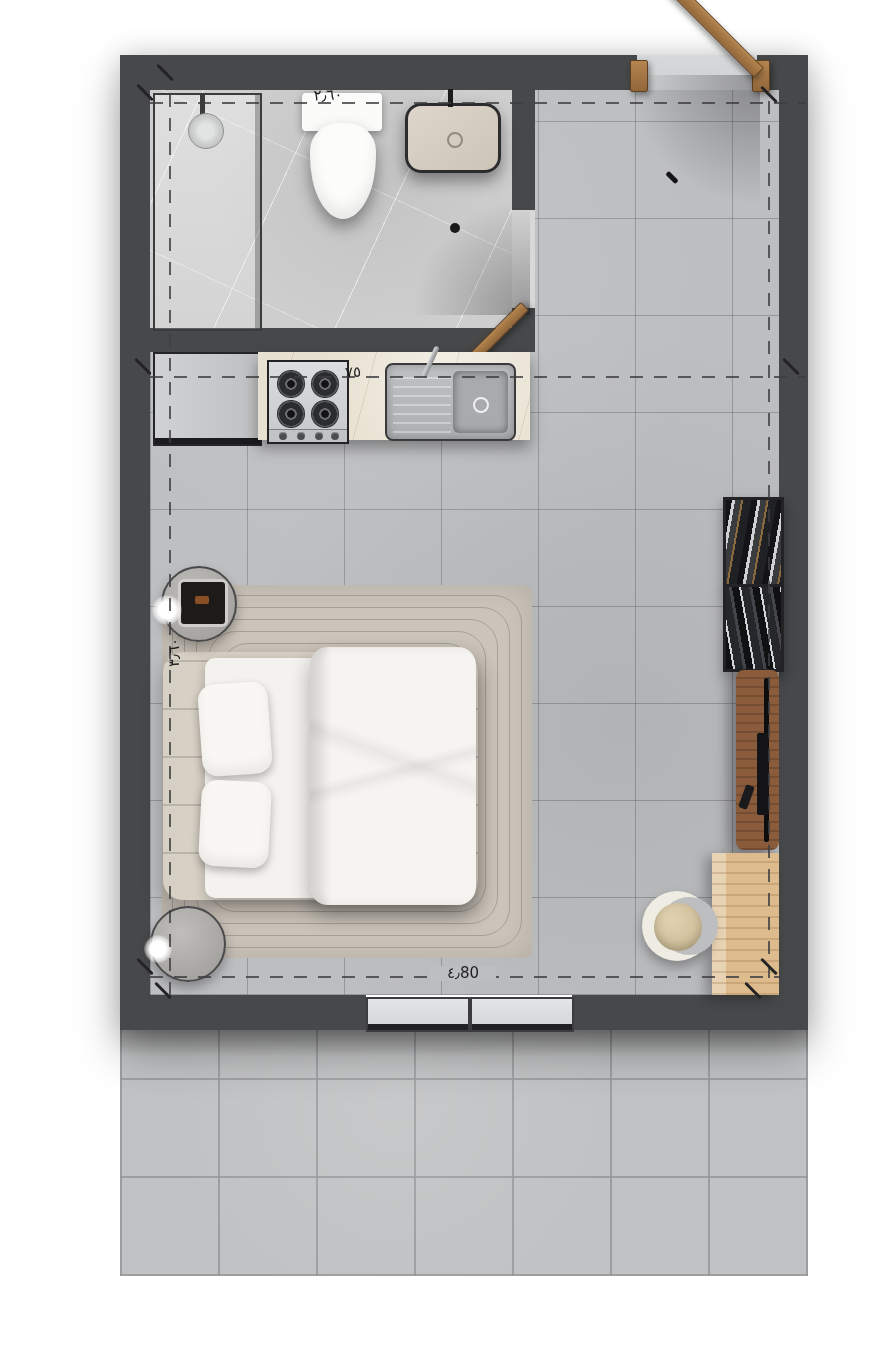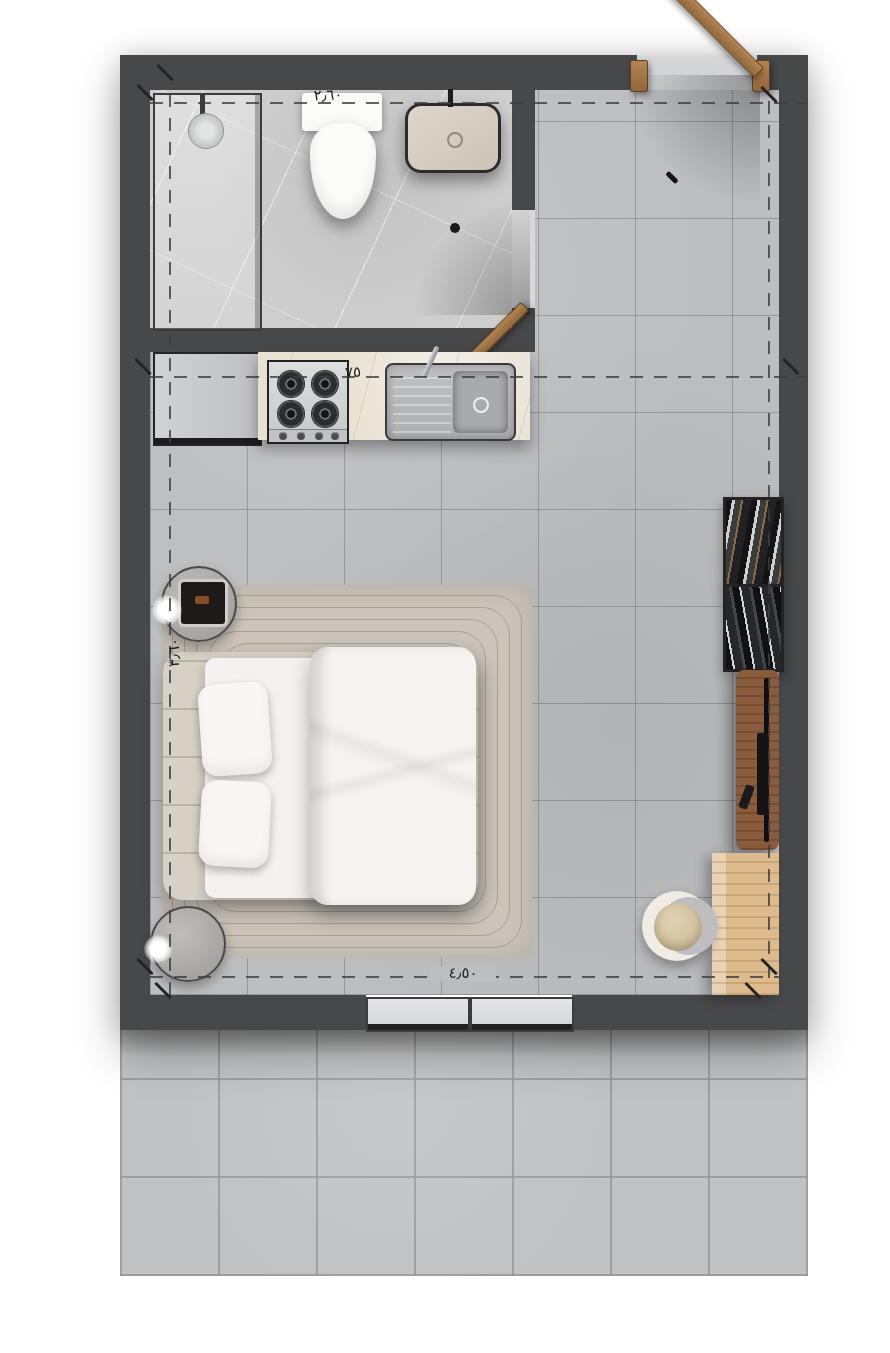--- a/index.html
+++ b/index.html
@@ -207,15 +207,15 @@
     <div class="abs tick" style="left:12px;top:310px;"></div>
     <div class="abs tick" style="left:660px;top:310px;"></div>
     <div class="abs tick" style="left:14px;top:910px;"></div>
     <div class="abs tick" style="left:32px;top:934px;"></div>
     <div class="abs tick" style="left:638px;top:910px;"></div>
     <div class="abs tick" style="left:622px;top:934px;"></div>
 
     <div class="abs dim" style="left:176px;top:33px;width:64px;transform:rotate(-2deg);">٢٫٦٠</div>
     <div class="abs dim" style="left:212px;top:310px;width:42px;transform:rotate(-3deg);">٧٥</div>
     <div class="abs dim" style="left:22px;top:590px;width:64px;transform:rotate(-90deg);">٣٫٦٠</div>
-    <div class="abs dim" style="left:310px;top:911px;width:66px;background:#bdbec0;">٤٫٥٠</div>
+    <div class="abs dim" style="left:310px;top:911px;width:66px;background:#bdbec0;">٤٫80</div>
   </div>
 </div>
 
 </body></html>

